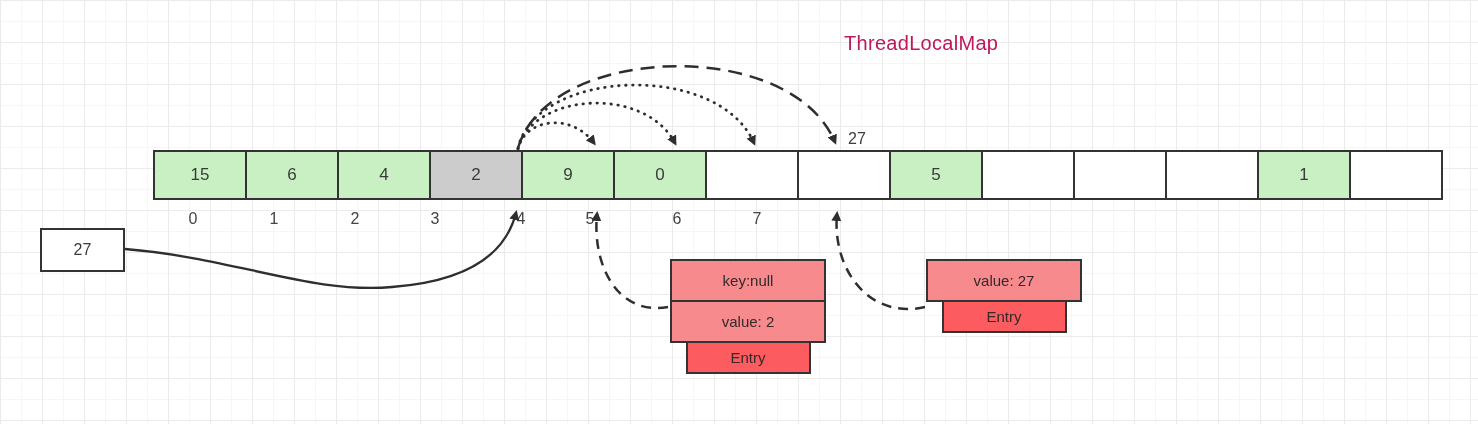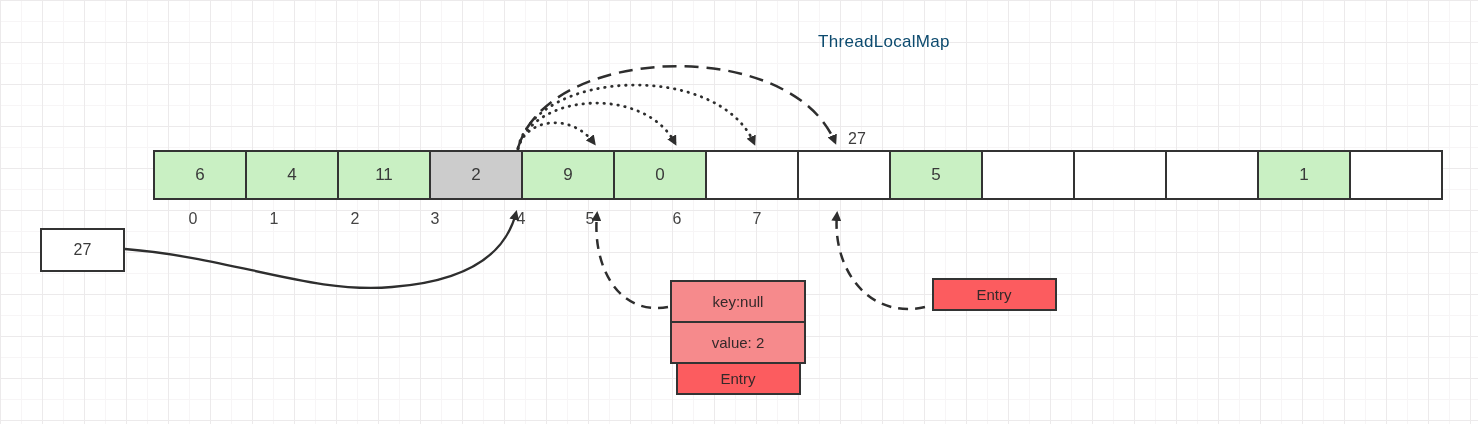--- a/index.html
+++ b/index.html
@@ -17,24 +17,24 @@
     background-image:
       linear-gradient(#eceaeb 1px, transparent 1px),
       linear-gradient(90deg, #eceaeb 1px, transparent 1px),
       linear-gradient(#f7f5f6 1px, transparent 1px),
       linear-gradient(90deg, #f7f5f6 1px, transparent 1px);
     background-size: 42px 42px, 42px 42px, 21px 21px, 21px 21px;
   }
 
   .title {
     position: absolute;
-    left: 818px;
+    left: 844px;
     top: 32px;
-    font-size: 17px;
-    color: #0c4a6e;
+    font-size: 20px;
+    color: #be185d;
     letter-spacing: 0.3px;
   }
 
   
   .array {
     position: absolute;
     left: 153px;
     top: 150px;
     width: 1290px;
     height: 50px;
@@ -85,21 +85,21 @@
 
   .probe-label {
     position: absolute;
     left: 848px;
     top: 130px;
     font-size: 16px;
     color: #3d3d3d;
   }
 
   
-  .entry-group { position: absolute; top: 280px; width: 136px; }
+  .entry-group { position: absolute; top: 259px; width: 156px; }
   .entry-group.left  { left: 670px; }
   .entry-group.right { left: 926px; }
   .entry-row {
     height: 43px;
     border: 2px solid #333;
     box-sizing: border-box;
     background: #f68a8c;
     display: flex;
     align-items: center;
     justify-content: center;
@@ -128,23 +128,23 @@
     height: 424px;
     pointer-events: none;
   }
 </style>
 </head>
 <body>
 
 <div class="title">ThreadLocalMap</div>
 
 <div class="array">
+  <div class="cell green">15</div>
   <div class="cell green">6</div>
   <div class="cell green">4</div>
-  <div class="cell green">11</div>
   <div class="cell gray">2</div>
   <div class="cell green">9</div>
   <div class="cell green">0</div>
   <div class="cell white"></div>
   <div class="cell white"></div>
   <div class="cell green">5</div>
   <div class="cell white"></div>
   <div class="cell white"></div>
   <div class="cell white"></div>
   <div class="cell green">1</div>
@@ -166,20 +166,21 @@
 
 <span class="probe-label">27</span>
 
 <div class="entry-group left">
   <div class="entry-row">key:null</div>
   <div class="entry-row">value: 2</div>
   <div class="entry-foot">Entry</div>
 </div>
 
 <div class="entry-group right">
+  <div class="entry-row">value: 27</div>
   <div class="entry-foot">Entry</div>
 </div>
 
 <svg class="arrow-layer" viewBox="0 0 1478 424" xmlns="http://www.w3.org/2000/svg">
   <defs>
     <marker id="ah" markerWidth="10" markerHeight="10" refX="7" refY="5" orient="auto" markerUnits="userSpaceOnUse">
       <path d="M0,0 L10,5 L0,10 z" fill="#2e2e2e"></path>
     </marker>
   </defs>
 

